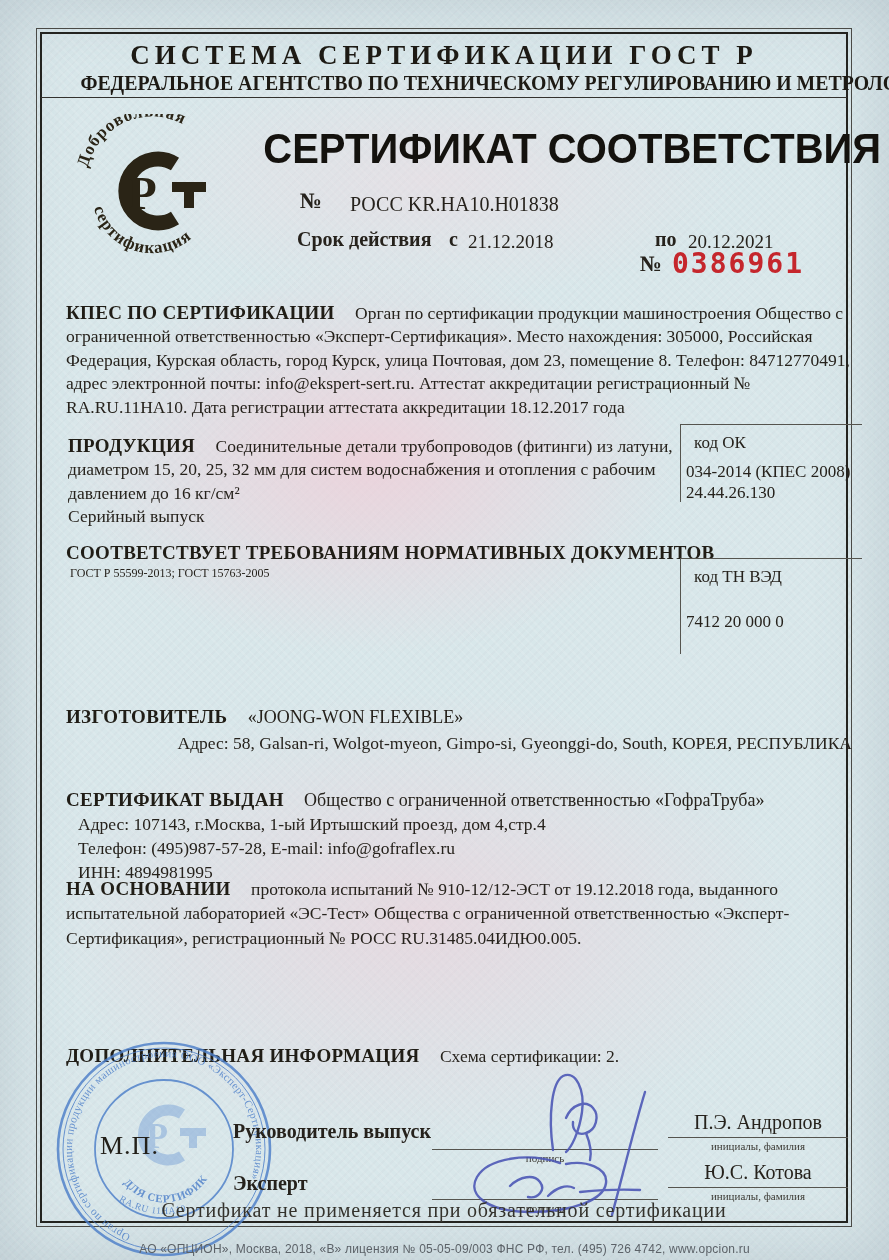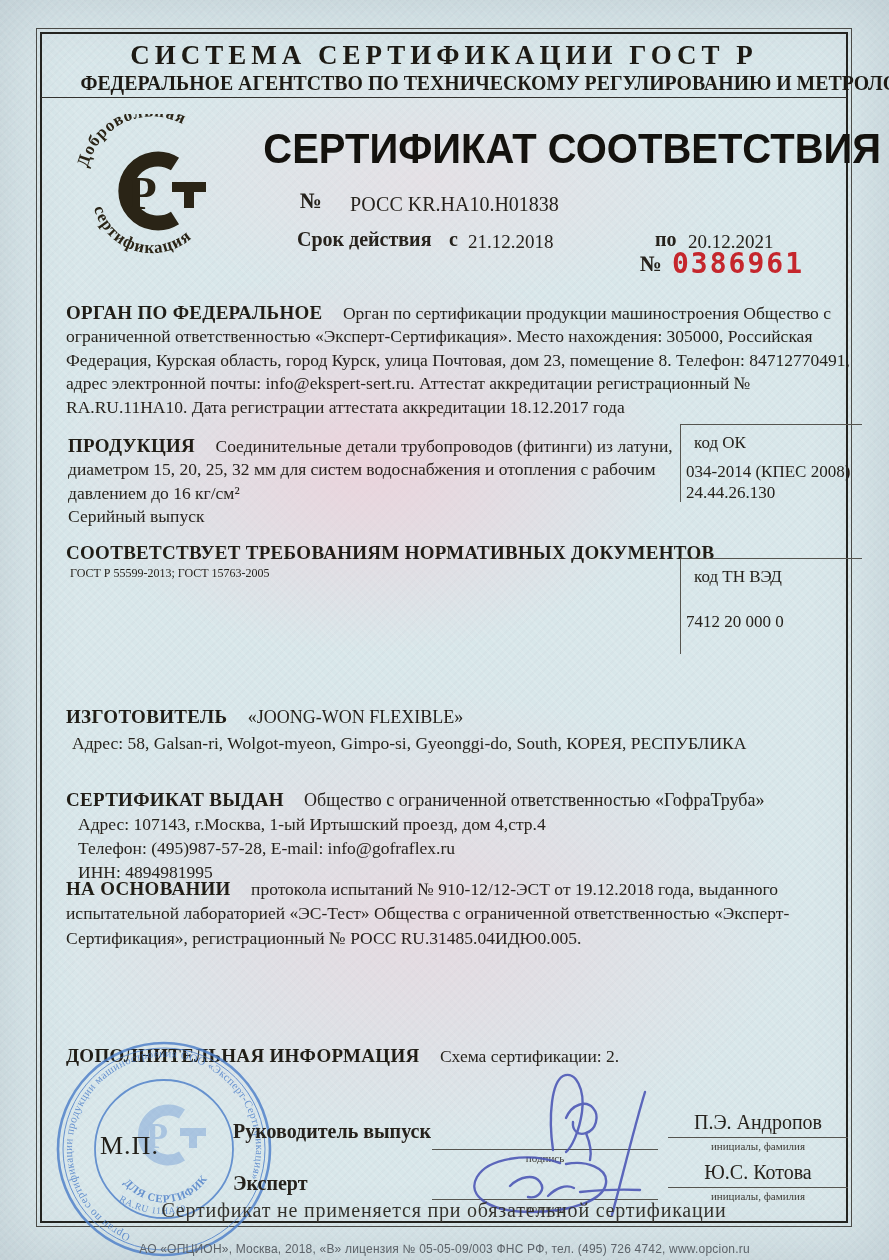--- a/index.html
+++ b/index.html
@@ -118,21 +118,21 @@
   <span class="abs validity-label" style="left:297px; top:228px;">Срок действия</span>
   <span class="abs validity-label" style="left:449px; top:228px;">с</span>
   <span class="abs serif-val" style="left:468px; top:231px;">21.12.2018</span>
   <span class="abs validity-label" style="left:655px; top:228px;">по</span>
   <span class="abs serif-val" style="left:688px; top:231px;">20.12.2021</span>
 
   <span class="abs num-label" style="left:640px; top:251px;">№</span>
   <span class="abs red-serial" style="left:672px; top:247px;">0386961</span>
 
   <p class="sec" style="left:66px; top:283px; width:786px;">
-    <span class="lbl">ОРГАН ПО ФЕДЕРАЛЬНОЕ</span>
+    <span class="lbl">КПЕС ПО СЕРТИФИКАЦИИ</span>
     <span>Орган по сертификации продукции машиностроения Общество с ограниченной ответственностью «Эксперт-Сертификация». Место нахождения: 305000, Российская Федерация, Курская область, город Курск, улица Почтовая, дом 23, помещение 8. Телефон: 84712770491, адрес электронной почты: info@ekspert-sert.ru. Аттестат аккредитации регистрационный № RA.RU.11НА10. Дата регистрации аттестата аккредитации 18.12.2017 года</span>
   </p>
 
   <p class="sec" style="left:68px; top:416px; width:612px;">
     <span class="lbl">ПРОДУКЦИЯ</span>
     <span>Соединительные детали трубопроводов (фитинги) из латуни, диаметром 15, 20, 25, 32 мм для систем водоснабжения и отопления с рабочим давлением до 16 кг/см²</span>
     <span class="block">Серийный выпуск</span>
   </p>
 
   <div class="codebox" style="top:424px; height:70px;">
@@ -145,21 +145,21 @@
   <div class="abs" style="left:70px; top:566px; font-size:12px;">ГОСТ Р 55599-2013; ГОСТ 15763-2005</div>
 
   <div class="codebox" style="top:558px; height:88px;">
     <span class="code-title" style="margin-bottom:24px;">код ТН ВЭД</span>
     <span class="block" style="margin-left:-8px;">7412 20 000 0</span>
   </div>
 
   <p class="sec" style="left:66px; top:686px; width:786px; line-height:26px;">
     <span class="lbl">ИЗГОТОВИТЕЛЬ</span>
     <span style="font-size:18px;">«JOONG-WON FLEXIBLE»</span>
-    <span class="block" style="padding-left:6px;">Адрес: 58, Galsan-ri, Wolgot-myeon, Gimpo-si, Gyeonggi-do, South, КОРЕЯ, РЕСПУБЛИКА</span>
+    <span class="block" style="padding-left:6px;text-align:right;">Адрес: 58, Galsan-ri, Wolgot-myeon, Gimpo-si, Gyeonggi-do, South, КОРЕЯ, РЕСПУБЛИКА</span>
   </p>
 
   <p class="sec" style="left:66px; top:770px; width:786px; line-height:24px;">
     <span class="lbl">СЕРТИФИКАТ ВЫДАН</span>
     <span style="font-size:18px;">Общество с ограниченной ответственностью «ГофраТруба»</span>
     <span class="block" style="padding-left:12px;">Адрес: 107143, г.Москва, 1-ый Иртышский проезд, дом 4,стр.4</span>
     <span class="block" style="padding-left:12px;">Телефон: (495)987-57-28, E-mail: info@gofraflex.ru</span>
     <span class="block" style="padding-left:12px;">ИНН: 4894981995</span>
   </p>
 

